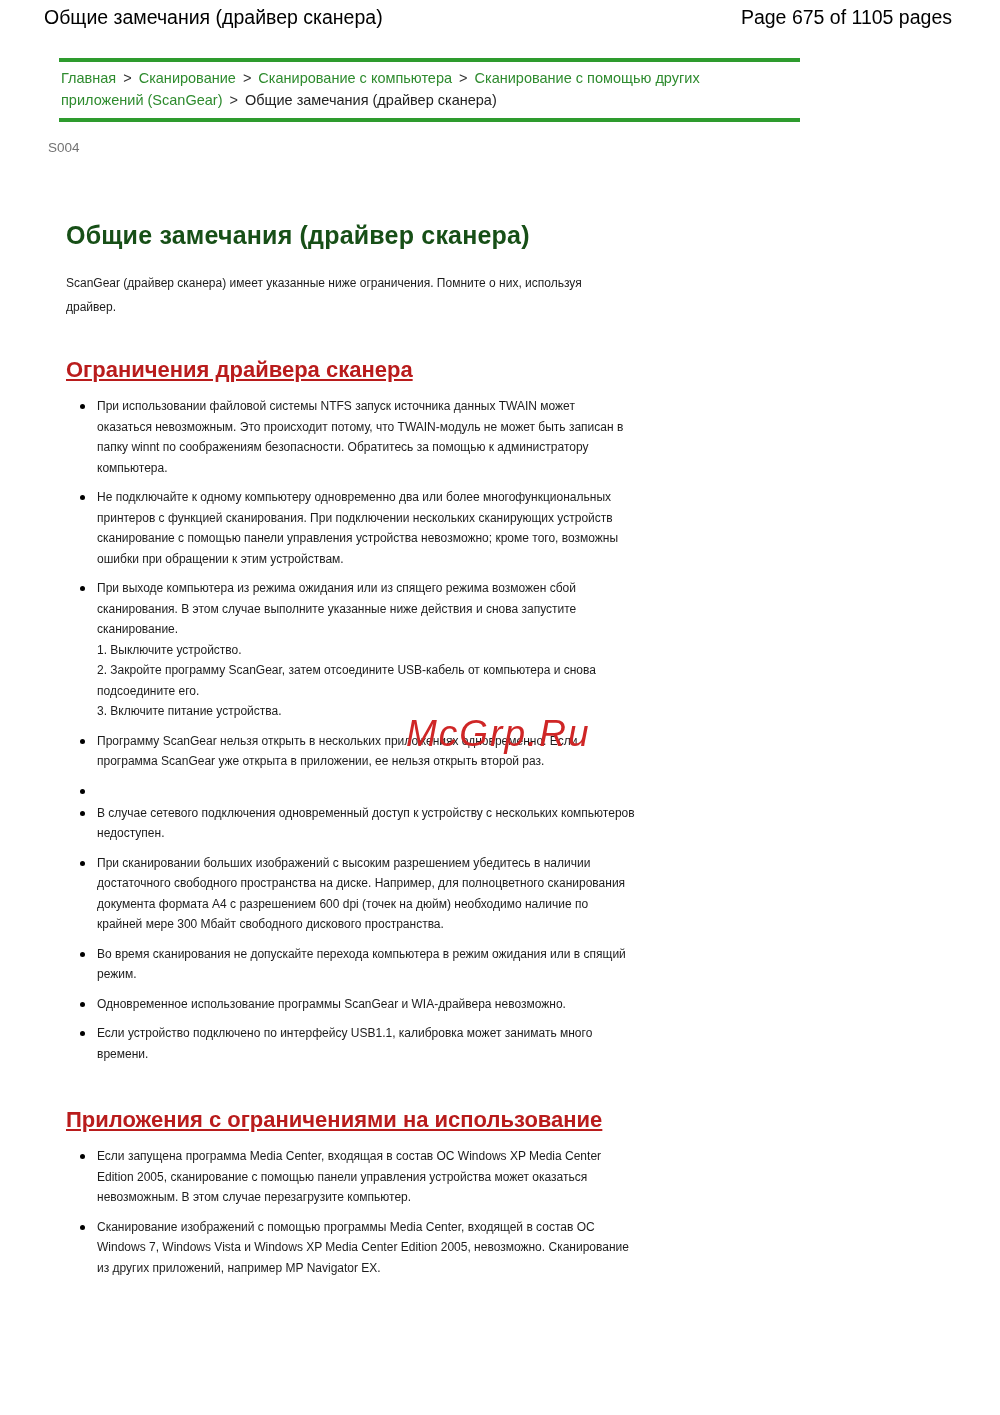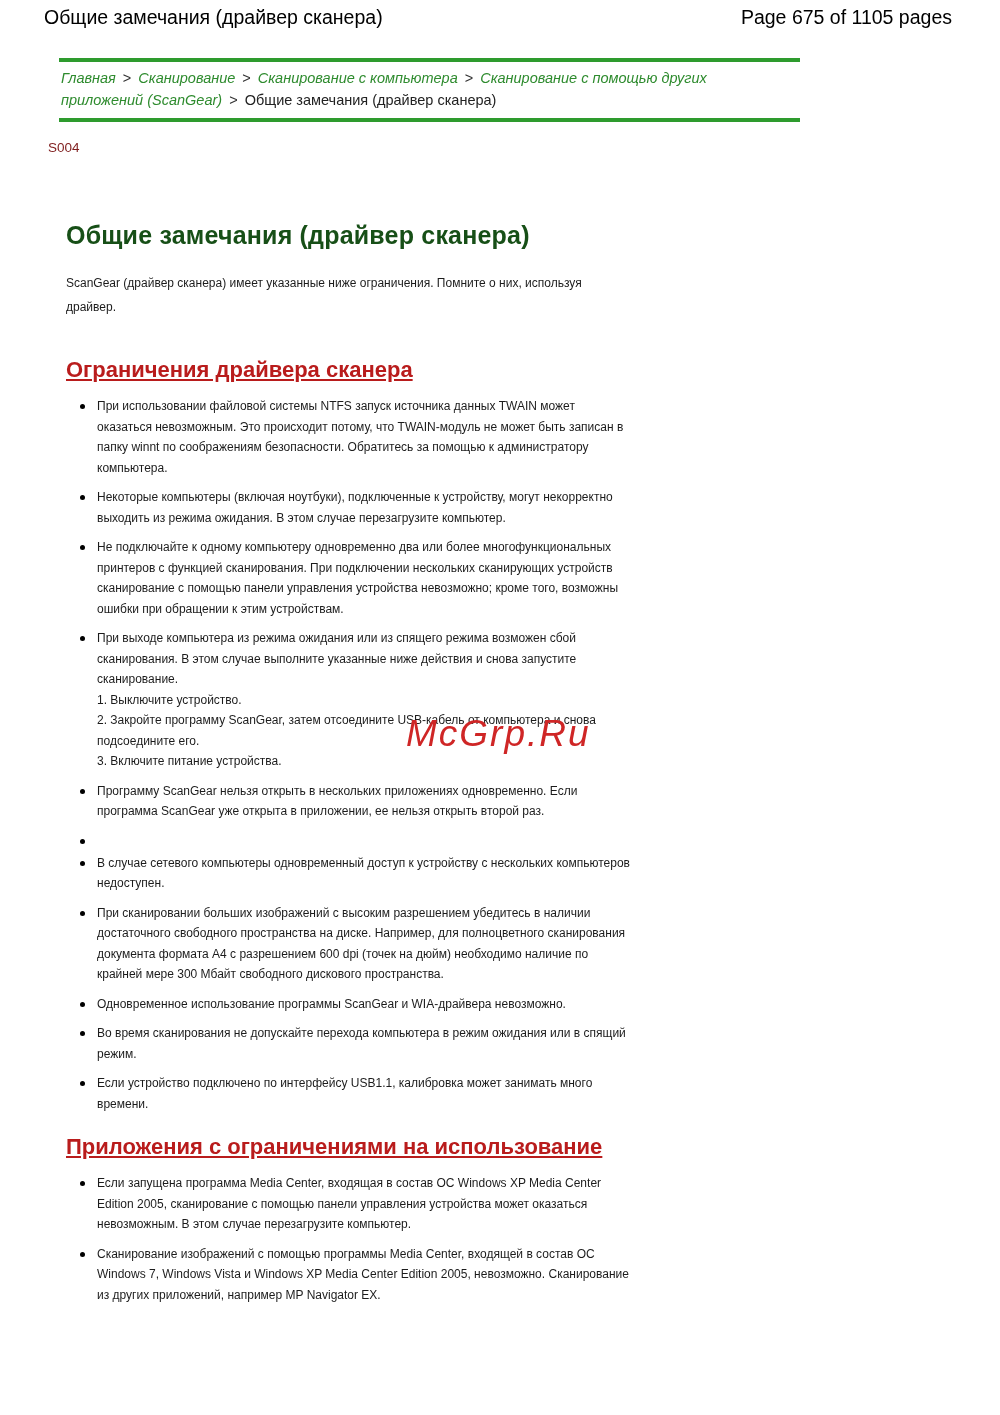--- a/index.html
+++ b/index.html
@@ -24,26 +24,26 @@
     margin: 29px 0 0 59px;
     width: 741px;
     border-top: 4px solid #2e9b2e;
     border-bottom: 4px solid #2e9b2e;
     padding: 5px 2px 7px 2px;
   }
   .breadcrumb {
     font-size: 14.5px; line-height: 22px; color: #222;
   }
   .bc-item { white-space: pre-line; }
-  .bc-item.link { color: #2e8b2e; cursor: pointer; font-style: italic; }
+  .bc-item.link { color: #2e8b2e; cursor: pointer; }
   .bc-sep { color: #333; margin: 0 7px; }
 
   .section-id {
     margin: 18px 0 0 48px;
-    font-size: 13.5px; color: #7f1d1d;
+    font-size: 13.5px; color: #737373;
   }
 
   
   .content { margin: 0 120px 0 66px; width: 800px; }
 
   .page-title {
     margin-top: 66px;
     font-size: 25px; font-weight: bold;
     color: #174f17;
     letter-spacing: 0.2px;
@@ -54,21 +54,21 @@
     font-size: 12px; line-height: 24px;
     white-space: pre-line;
   }
 
   .section-heading {
     font-size: 22px; font-weight: bold;
     color: #b91c1c;
     text-decoration: underline;
   }
   .section:nth-of-type(1) .section-heading { margin-top: 38px; }
-  .section + .section .section-heading { margin-top: 20px; }
+  .section + .section .section-heading { margin-top: 43px; }
 
   ul.bullets {
     list-style: none;
     margin: 13px 0 0 14px;
   }
   ul.bullets li {
     display: flex;
     margin-bottom: 9px;
     font-size: 12px; line-height: 20.5px;
   }
@@ -117,25 +117,20 @@
         <ul class="bullets">
           <li>
             <span class="dot"></span>
             <span class="li-text">При использовании файловой системы NTFS запуск источника данных TWAIN может
 оказаться невозможным. Это происходит потому, что TWAIN-модуль не может быть записан в
 папку winnt по соображениям безопасности. Обратитесь за помощью к администратору
 компьютера.</span>
           </li>
           <li>
             <span class="dot"></span>
-            <span class="li-text">Некоторые компьютеры (включая ноутбуки), подключенные к устройству, могут некорректно
-выходить из режима ожидания. В этом случае перезагрузите компьютер.</span>
-          </li>
-          <li>
-            <span class="dot"></span>
             <span class="li-text">Не подключайте к одному компьютеру одновременно два или более многофункциональных
 принтеров с функцией сканирования. При подключении нескольких сканирующих устройств
 сканирование с помощью панели управления устройства невозможно; кроме того, возможны
 ошибки при обращении к этим устройствам.</span>
           </li>
           <li>
             <span class="dot"></span>
             <span class="li-text">При выходе компьютера из режима ожидания или из спящего режима возможен сбой
 сканирования. В этом случае выполните указанные ниже действия и снова запустите
 сканирование.
@@ -147,38 +142,38 @@
           <li>
             <span class="dot"></span>
             <span class="li-text">Программу ScanGear нельзя открыть в нескольких приложениях одновременно. Если
 программа ScanGear уже открыта в приложении, ее нельзя открыть второй раз.</span>
           </li>
           <li>
             <span class="dot"></span>
           </li>
           <li>
             <span class="dot"></span>
-            <span class="li-text">В случае сетевого компьютеры одновременный доступ к устройству с нескольких компьютеров
+            <span class="li-text">В случае сетевого подключения одновременный доступ к устройству с нескольких компьютеров
 недоступен.</span>
           </li>
           <li>
             <span class="dot"></span>
             <span class="li-text">При сканировании больших изображений с высоким разрешением убедитесь в наличии
 достаточного свободного пространства на диске. Например, для полноцветного сканирования
 документа формата A4 с разрешением 600 dpi (точек на дюйм) необходимо наличие по
 крайней мере 300 Мбайт свободного дискового пространства.</span>
           </li>
           <li>
             <span class="dot"></span>
-            <span class="li-text">Одновременное использование программы ScanGear и WIA-драйвера невозможно.</span>
-          </li>
-          <li>
-            <span class="dot"></span>
             <span class="li-text">Во время сканирования не допускайте перехода компьютера в режим ожидания или в спящий
 режим.</span>
+          </li>
+          <li>
+            <span class="dot"></span>
+            <span class="li-text">Одновременное использование программы ScanGear и WIA-драйвера невозможно.</span>
           </li>
           <li>
             <span class="dot"></span>
             <span class="li-text">Если устройство подключено по интерфейсу USB1.1, калибровка может занимать много
 времени.</span>
           </li>
         </ul>
       </div>
       <div class="section">
         <h2 class="section-heading">Приложения с ограничениями на использование</h2>

